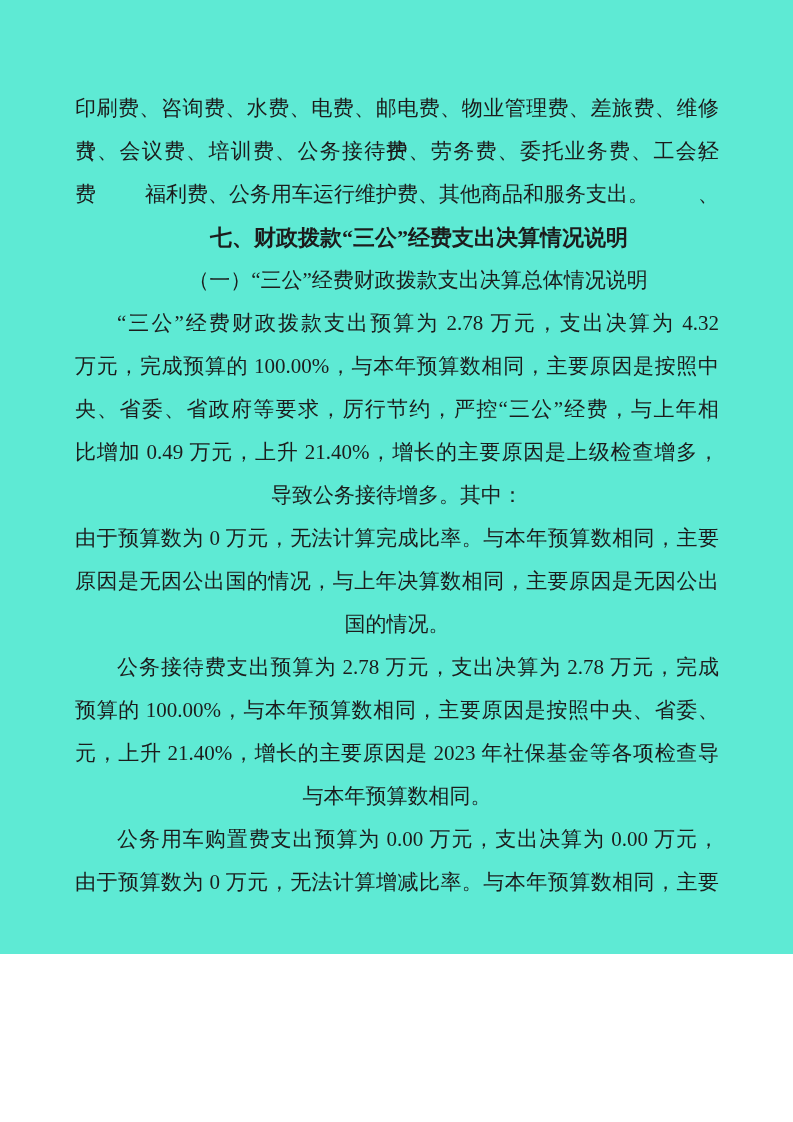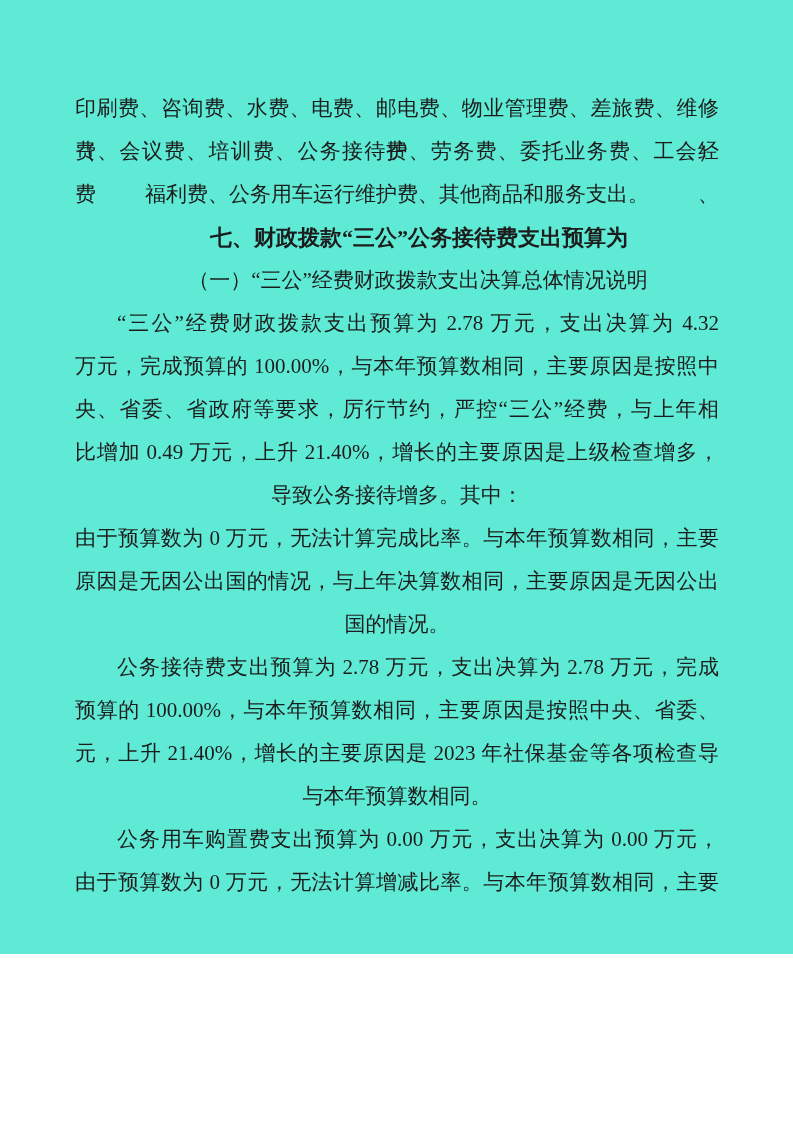--- a/index.html
+++ b/index.html
@@ -56,21 +56,21 @@
   }
 </style>
 </head>
 <body>
 
 <div class="page">
   <div class="content">
     <div class="line stretch">印刷费、咨询费、水费、电费、邮电费、物业管理费、差旅费、维修（护）</div>
     <div class="line stretch">费、会议费、培训费、公务接待费、劳务费、委托业务费、工会经费、</div>
     <div class="line">福利费、公务用车运行维护费、其他商品和服务支出。</div>
-    <div class="line heading indent">七、财政拨款“三公”公务接待费支出预算为</div>
+    <div class="line heading indent">七、财政拨款“三公”经费支出决算情况说明</div>
     <div class="line indent">（一）“三公”经费财政拨款支出决算总体情况说明</div>
     <div class="line indent stretch">“三公”经费财政拨款支出预算为 2.78 万元，支出决算为 4.32</div>
     <div class="line stretch">万元，完成预算的 100.00%，与本年预算数相同，主要原因是按照中</div>
     <div class="line stretch">央、省委、省政府等要求，厉行节约，严控“三公”经费，与上年相</div>
     <div class="line stretch">比增加 0.49 万元，上升 21.40%，增长的主要原因是上级检查增多，</div>
     <div class="line">导致公务接待增多。其中：</div>
     <div class="line stretch">由于预算数为 0 万元，无法计算完成比率。与本年预算数相同，主要</div>
     <div class="line stretch">原因是无因公出国的情况，与上年决算数相同，主要原因是无因公出</div>
     <div class="line">国的情况。</div>
     <div class="line indent stretch">公务接待费支出预算为 2.78 万元，支出决算为 2.78 万元，完成</div>

